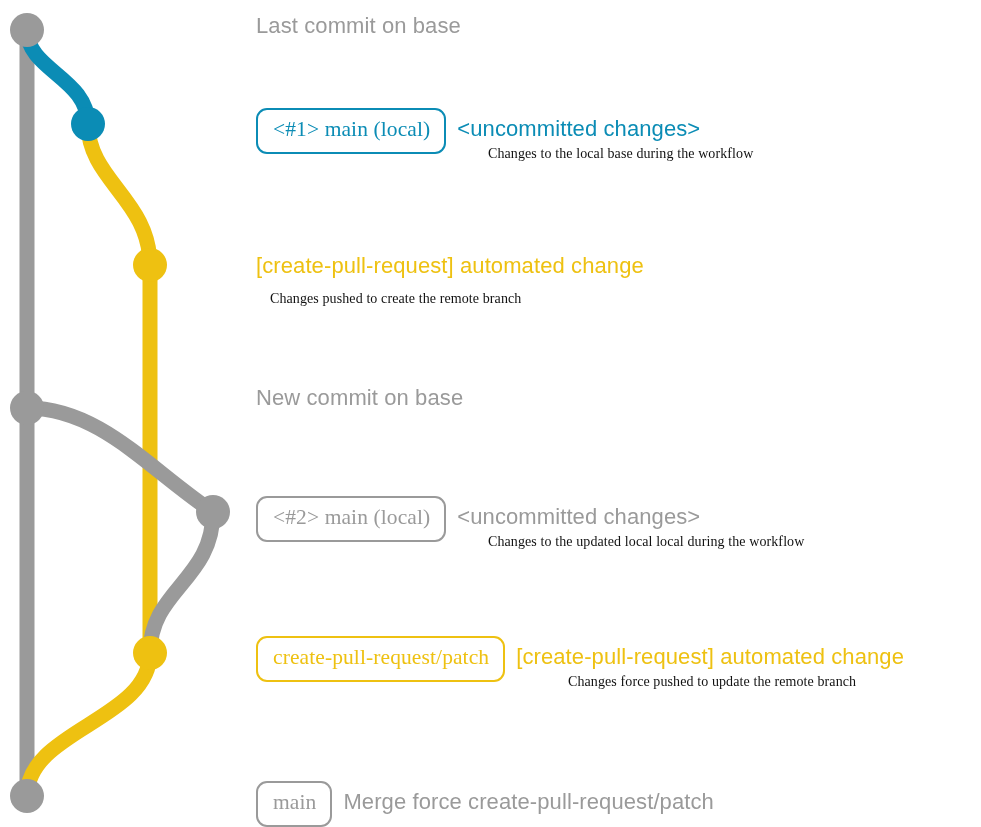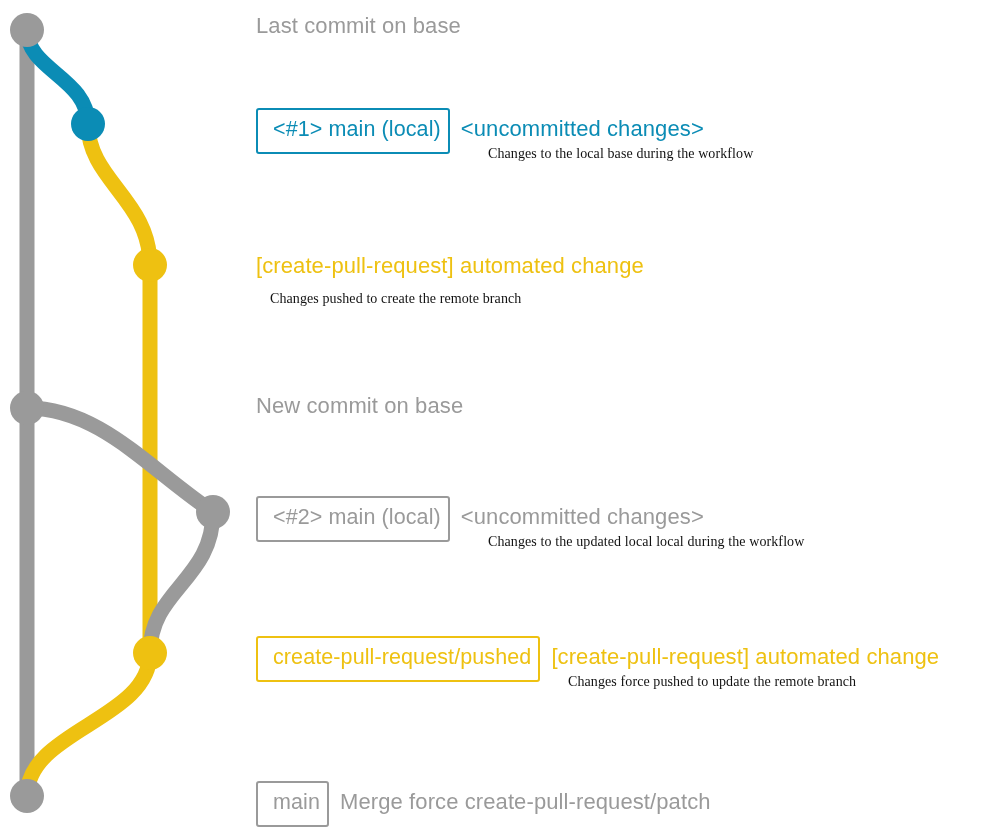--- a/index.html
+++ b/index.html
@@ -41,26 +41,27 @@
   }
   .commit-title.gray   { color: #9a9a9a; }
   .commit-title.blue   { color: #0b8cb5; }
   .commit-title.yellow { color: #eec111; }
 
   
   .ref-pill {
     display: inline-block;
     font-size: 21.5px;
     line-height: 1;
-    padding: 9px 7px 11px 15px;
-    border-radius: 3px;
+    padding: 9px 14px 11px 15px;
+    border-radius: 11px;
     border: 2px solid currentColor;
     background: transparent;
     margin-right: 11px;
     letter-spacing: 0.1px;
+    font-family: Liberation Serif, serif;
   }
   .ref-pill.blue   { color: #0b8cb5; border-color: #0b8cb5; }
   .ref-pill.gray   { color: #9a9a9a; border-color: #9a9a9a; }
   .ref-pill.yellow { color: #eec111; border-color: #eec111; }
 
   
   .commit-desc {
     position: absolute;
     font-family: "Liberation Serif", serif;
     font-size: 14px;
@@ -105,32 +106,32 @@
   <span class="ref-pill blue">&lt;#1&gt; main (local)</span>
   <span class="commit-title blue">&lt;uncommitted changes&gt;</span>
 </div>
 <div class="commit-desc" style="left:488px; top:146px;">Changes to the local base during the workflow</div>
 
 <div class="row" style="left:256px; top:254px;">
   <span class="commit-title yellow">[create-pull-request] automated change</span>
 </div>
 <div class="commit-desc" style="left:270px; top:291px;">Changes pushed to create the remote branch</div>
 
-<div class="row" style="left:256px; top:394px;">
+<div class="row" style="left:256px; top:386px;">
   <span class="commit-title gray">New commit on base</span>
 </div>
 
 <div class="row" style="left:256px; top:496px;">
   <span class="ref-pill gray">&lt;#2&gt; main (local)</span>
   <span class="commit-title gray">&lt;uncommitted changes&gt;</span>
 </div>
 <div class="commit-desc" style="left:488px; top:534px;">Changes to the updated local local during the workflow</div>
 
 <div class="row" style="left:256px; top:636px;">
-  <span class="ref-pill yellow">create-pull-request/pushed</span>
+  <span class="ref-pill yellow">create-pull-request/patch</span>
   <span class="commit-title yellow">[create-pull-request] automated change</span>
 </div>
 <div class="commit-desc" style="left:568px; top:674px;">Changes force pushed to update the remote branch</div>
 
 <div class="row" style="left:256px; top:781px;text-align:right;">
   <span class="ref-pill gray">main</span>
   <span class="commit-title gray">Merge force create-pull-request/patch</span>
 </div>
 
 </body></html>

